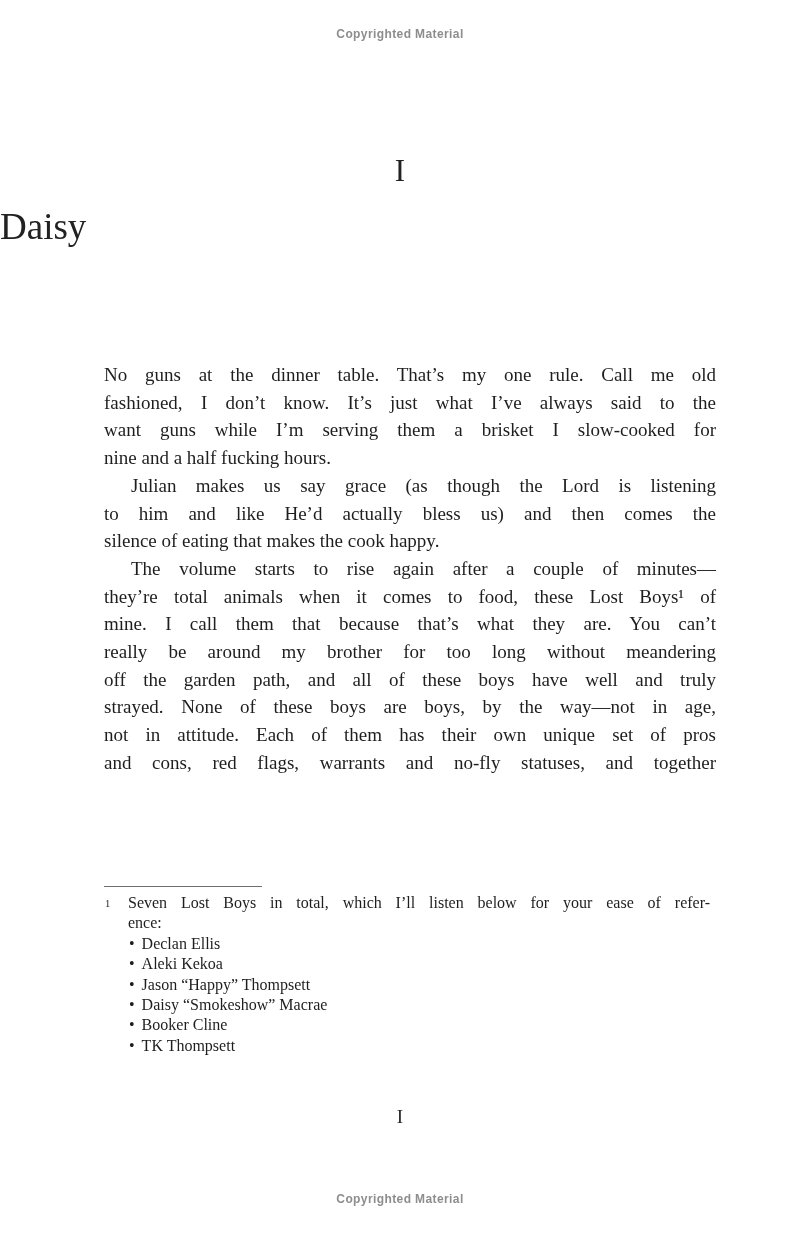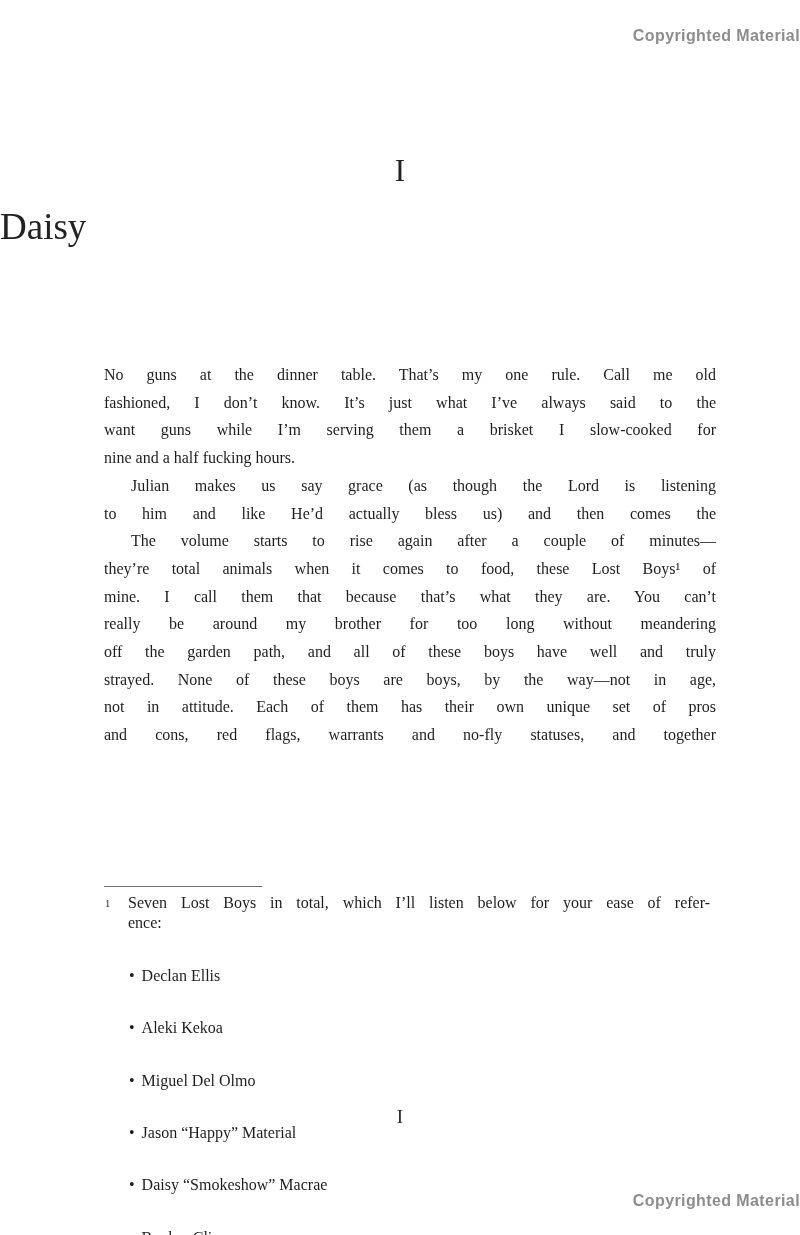--- a/index.html
+++ b/index.html
@@ -12,24 +12,24 @@
     background: #ffffff;
     position: relative;
     font-family: "Liberation Serif", serif;
     color: #1e1e1e;
     overflow: hidden;
   }
   .copyright {
     position: absolute;
     left: 0;
     width: 800px;
-    text-align: right;
+    text-align: center;
     font-family: "Liberation Sans", sans-serif;
     font-weight: 700;
-    font-size: 16px;
+    font-size: 12px;
     letter-spacing: 0.4px;
     color: #8d8d8d;
   }
   .copyright.top { top: 27px; }
   .copyright.bottom { top: 1192px; }
 
   .chapter-number {
     position: absolute;
     top: 153px;
     left: 0;
@@ -45,21 +45,21 @@
     width: 800px;
     font-size: 37px;
     color: #222222;
   }
 
   .body-text {
     position: absolute;
     top: 361px;
     left: 104px;
     width: 612px;
-    font-size: 16px;
+    font-size: 19px;
     line-height: 27.7px;
     color: #1e1e1e;
   }
   .body-text .line {
     text-align: justify;
     text-align-last: justify;
     white-space: normal;
   }
   .body-text .line.no-justify {
     text-align-last: left;
@@ -95,21 +95,20 @@
     text-align-last: justify;
   }
   .fn-marker {
     position: absolute;
     left: 1px;
     top: 1px;
     font-size: 10.5px;
   }
   .fn-bullet {
     padding-left: 25px;
-    margin-top: 32px;
   }
   .bullet-glyph {
     margin-right: 7px;
   }
 
   .page-number {
     position: absolute;
     top: 1106px;
     left: 0;
     width: 800px;
@@ -126,38 +125,38 @@
 <div class="chapter-number">I</div>
 <div class="chapter-title">Daisy</div>
 
 <div class="body-text">
     <div class="line">No guns at the dinner table. That’s my one rule. Call me old</div>
     <div class="line">fashioned, I don’t know. It’s just what I’ve always said to the</div>
     <div class="line">want guns while I’m serving them a brisket I slow-cooked for</div>
     <div class="line no-justify">nine and a half fucking hours.</div>
     <div class="line indent">Julian makes us say grace (as though the Lord is listening</div>
     <div class="line">to him and like He’d actually bless us) and then comes the</div>
+    <div class="line no-justify">silence of eating that makes the cook happy.</div>
     <div class="line indent">The volume starts to rise again after a couple of minutes—</div>
     <div class="line">they’re total animals when it comes to food, these Lost Boys¹ of</div>
     <div class="line">mine. I call them that because that’s what they are. You can’t</div>
     <div class="line">really be around my brother for too long without meandering</div>
     <div class="line">off the garden path, and all of these boys have well and truly</div>
     <div class="line">strayed. None of these boys are boys, by the way—not in age,</div>
     <div class="line">not in attitude. Each of them has their own unique set of pros</div>
     <div class="line">and cons, red flags, warrants and no-fly statuses, and together</div>
   </div>
 
 <div class="footnote-rule"></div>
 <div class="footnote">
     <div class="fn-line justified"><span class="fn-marker">1</span><span>Seven Lost Boys in total, which I’ll listen below for your ease of refer-</span></div>
     <div class="fn-line"><span>ence:</span></div>
     <div class="fn-bullet"><span class="bullet-glyph">•</span><span>Declan Ellis</span></div>
     <div class="fn-bullet"><span class="bullet-glyph">•</span><span>Aleki Kekoa</span></div>
-    <div class="fn-bullet"><span class="bullet-glyph">•</span><span>Miguel Del Olmo</span></div>
-    <div class="fn-bullet"><span class="bullet-glyph">•</span><span>Jason “Happy” Material</span></div>
+    <div class="fn-bullet"><span class="bullet-glyph">•</span><span>Jason “Happy” Thompsett</span></div>
     <div class="fn-bullet"><span class="bullet-glyph">•</span><span>Daisy “Smokeshow” Macrae</span></div>
     <div class="fn-bullet"><span class="bullet-glyph">•</span><span>Booker Cline</span></div>
     <div class="fn-bullet"><span class="bullet-glyph">•</span><span>TK Thompsett</span></div>
   </div>
 
 <div class="page-number">I</div>
 
 <div class="copyright bottom">Copyrighted Material</div>
 
 </body></html>

